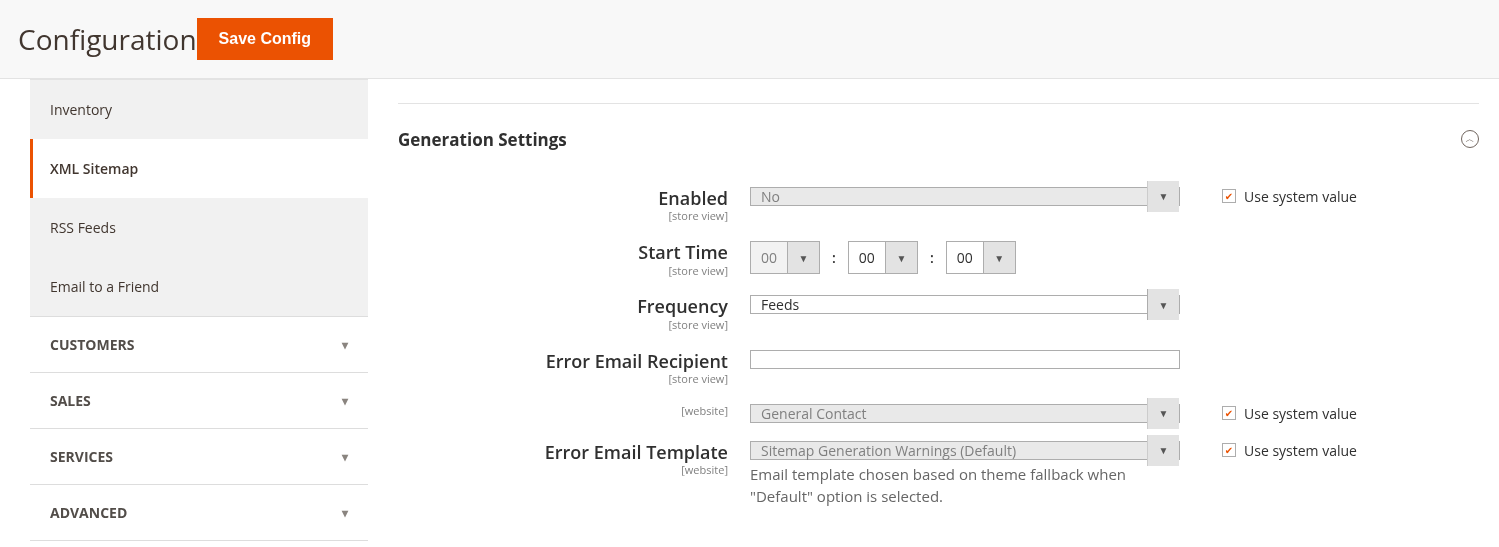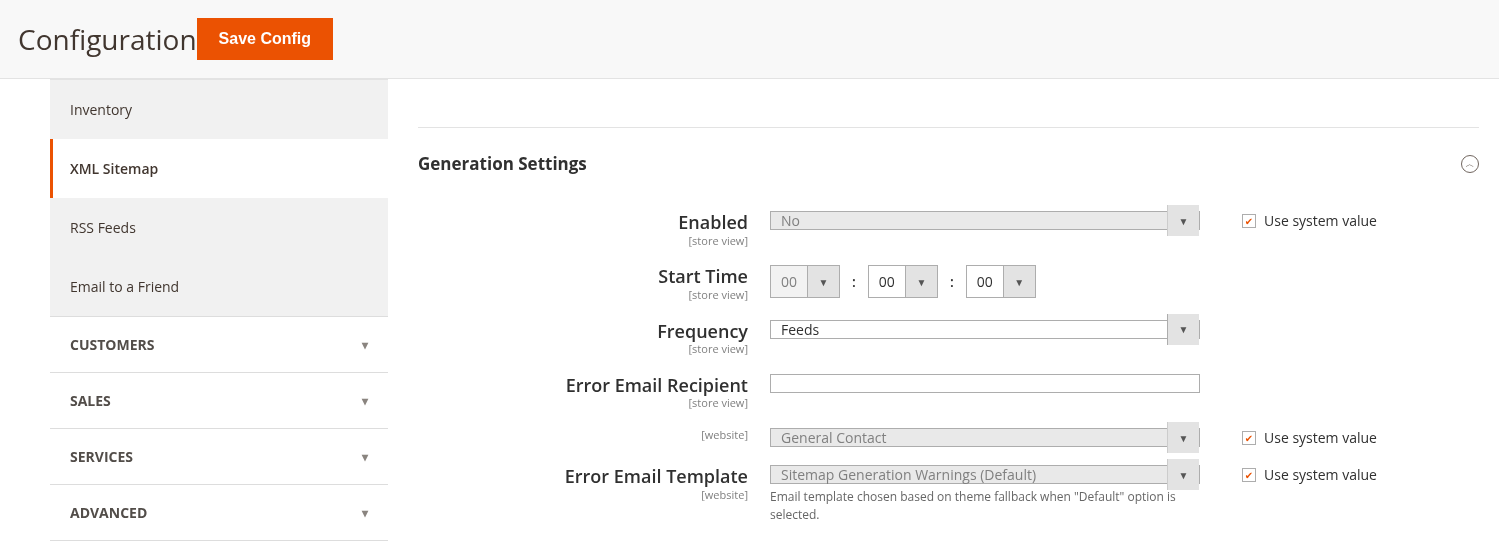--- a/index.html
+++ b/index.html
@@ -26,22 +26,21 @@
     background: #eb5202;
     color: #fff;
     border: none;
     padding: 12px 22px;
     font-size: 16px;
     font-weight: 600;
     cursor: pointer;
   }
   .main {
     display: flex;
-    align-items: flex-end;
-    padding-left: 20px;
+    align-items: center;
   }
   .sidebar {
     width: 338px;
     margin-left: 30px;
     margin-right: 30px;
     flex-shrink: 0;
     background: #f1f1f1;
     border-top: 1px solid #e3e3e3;
   }
   .sidebar-item {
@@ -179,21 +178,21 @@
   .checkbox {
     width: 14px; height: 14px;
     border: 1px solid #adadad;
     display: inline-flex;
     align-items: center; justify-content: center;
     font-size: 10px;
     color: #eb5202;
     background: #fff;
   }
   .help-text {
-    font-size: 12px;
+    font-size: 15px;
     color: #666;
     margin-top: 4px;
     line-height: 1.45;
   }
 </style>
 </head>
 <body>
 
 <div class="header">
   <h1 class="page-title">Configuration</h1>

